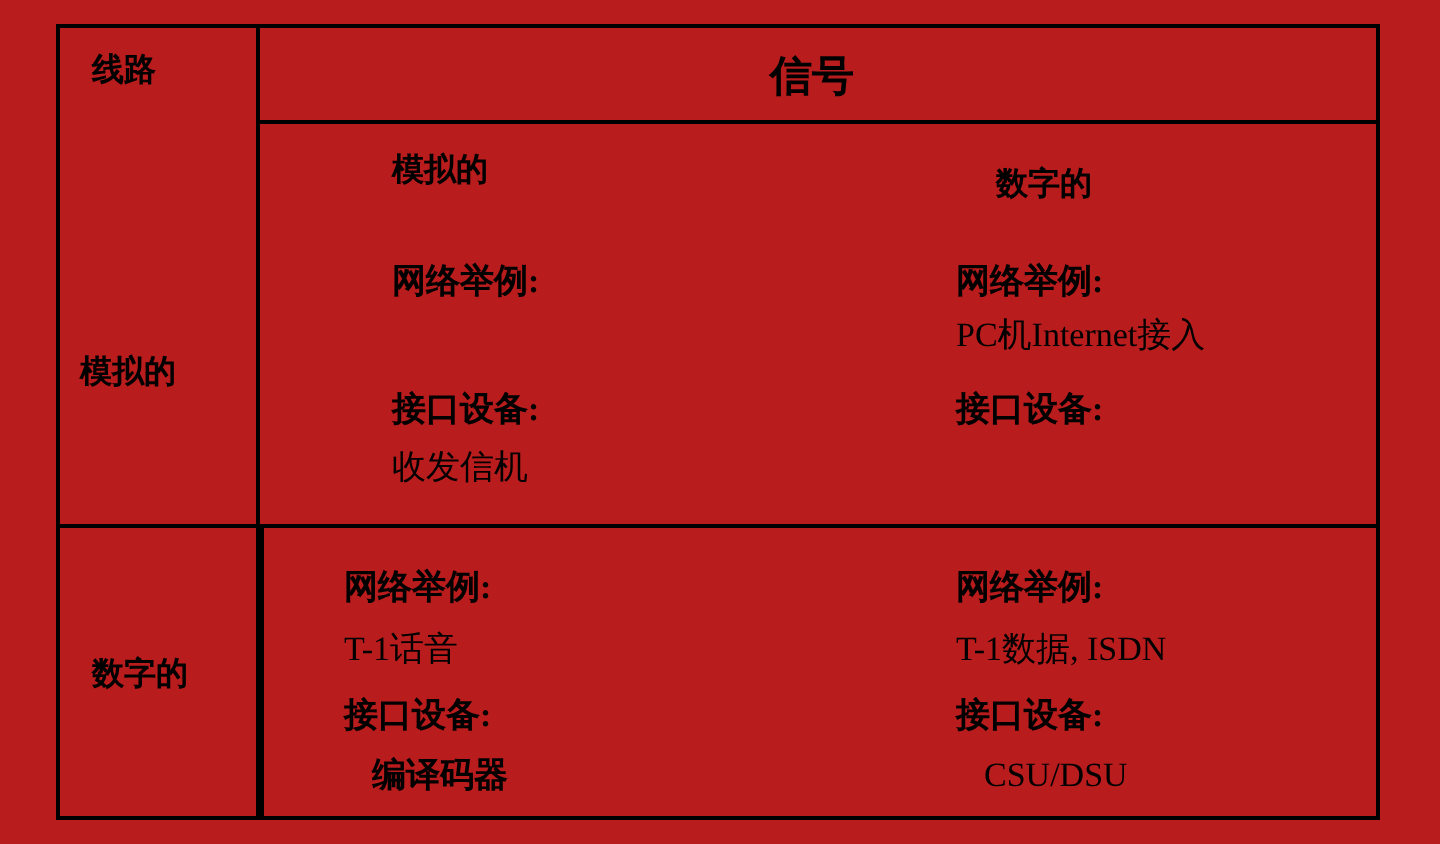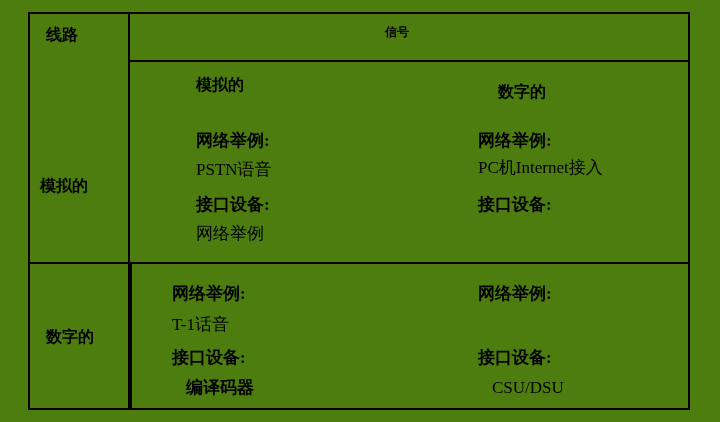--- a/index.html
+++ b/index.html
@@ -11,21 +11,21 @@
     width: 720px;
     height: 422px;
     font-family: "Liberation Serif", serif;
     color: #000000;
     overflow: hidden;
   }
   .page {
     position: relative;
     width: 720px;
     height: 422px;
-    background: #4d7c0f;
+    background: #b91c1c;
   }
   
   .table-frame {
     position: absolute;
     left: 28px;
     top: 12px;
     width: 662px;
     height: 398px;
     border: 2px solid #000000;
     box-sizing: border-box;
@@ -73,21 +73,21 @@
     position: absolute;
     font-size: 17px;
     line-height: 1.55;
     white-space: nowrap;
   }
   .bold {
     font-weight: bold;
   }
   .hdr-line {
     position: absolute;
-    font-size: 12px;
+    font-size: 21px;
     font-weight: bold;
     white-space: nowrap;
   }
   .row-label {
     position: absolute;
     font-size: 16px;
     font-weight: bold;
     white-space: nowrap;
   }
   .col-head {
@@ -112,30 +112,30 @@
 
   <div class="hdr-line" style="left:385px; top:24px;">信号</div>
 
   <div class="col-head" style="left:196px; top:75px;">模拟的</div>
   <div class="col-head" style="left:498px; top:82px;">数字的</div>
 
   <div class="row-label" style="left:40px; top:176px;">模拟的</div>
   <div class="row-label" style="left:46px; top:327px;">数字的</div>
 
   <div class="cell-text bold" style="left:196px; top:128px;">网络举例:</div>
-  <div class="cell-text" style="left:196px; top:157px;">PSTN语音</div>
   <div class="cell-text bold" style="left:196px; top:192px;">接口设备:</div>
-  <div class="cell-text" style="left:196px; top:221px;">网络举例</div>
+  <div class="cell-text" style="left:196px; top:221px;">收发信机</div>
 
   <div class="cell-text bold" style="left:478px; top:128px;">网络举例:</div>
   <div class="cell-text" style="left:478px; top:155px;">PC机Internet接入</div>
   <div class="cell-text bold" style="left:478px; top:192px;">接口设备:</div>
 
   <div class="cell-text bold" style="left:172px; top:281px;">网络举例:</div>
   <div class="cell-text" style="left:172px; top:312px;">T-1话音</div>
   <div class="cell-text bold" style="left:172px; top:345px;">接口设备:</div>
   <div class="cell-text bold" style="left:172px; top:375px;margin-left:14px;">编译码器</div>
 
   <div class="cell-text bold" style="left:478px; top:281px;">网络举例:</div>
+  <div class="cell-text" style="left:478px; top:312px;">T-1数据, ISDN</div>
   <div class="cell-text bold" style="left:478px; top:345px;">接口设备:</div>
   <div class="cell-text" style="left:492px; top:375px;">CSU/DSU</div>
 
 </div>
 
 </body></html>

